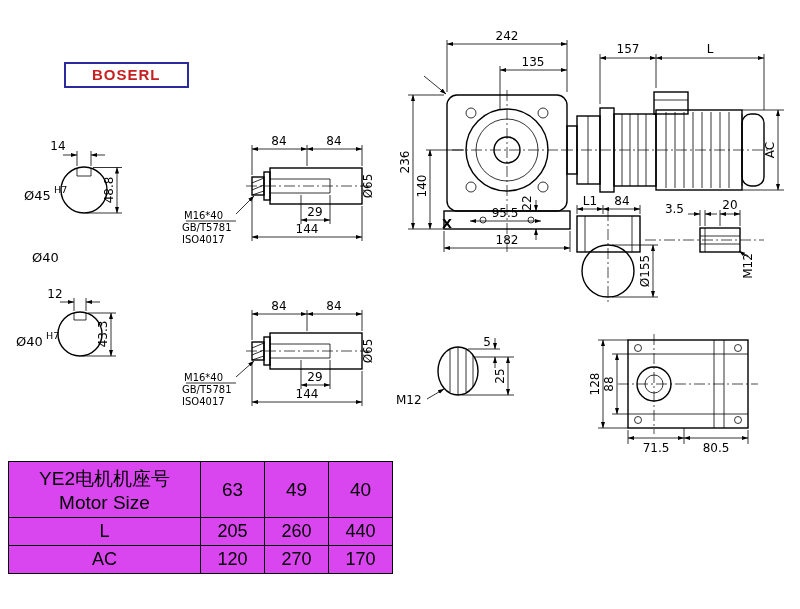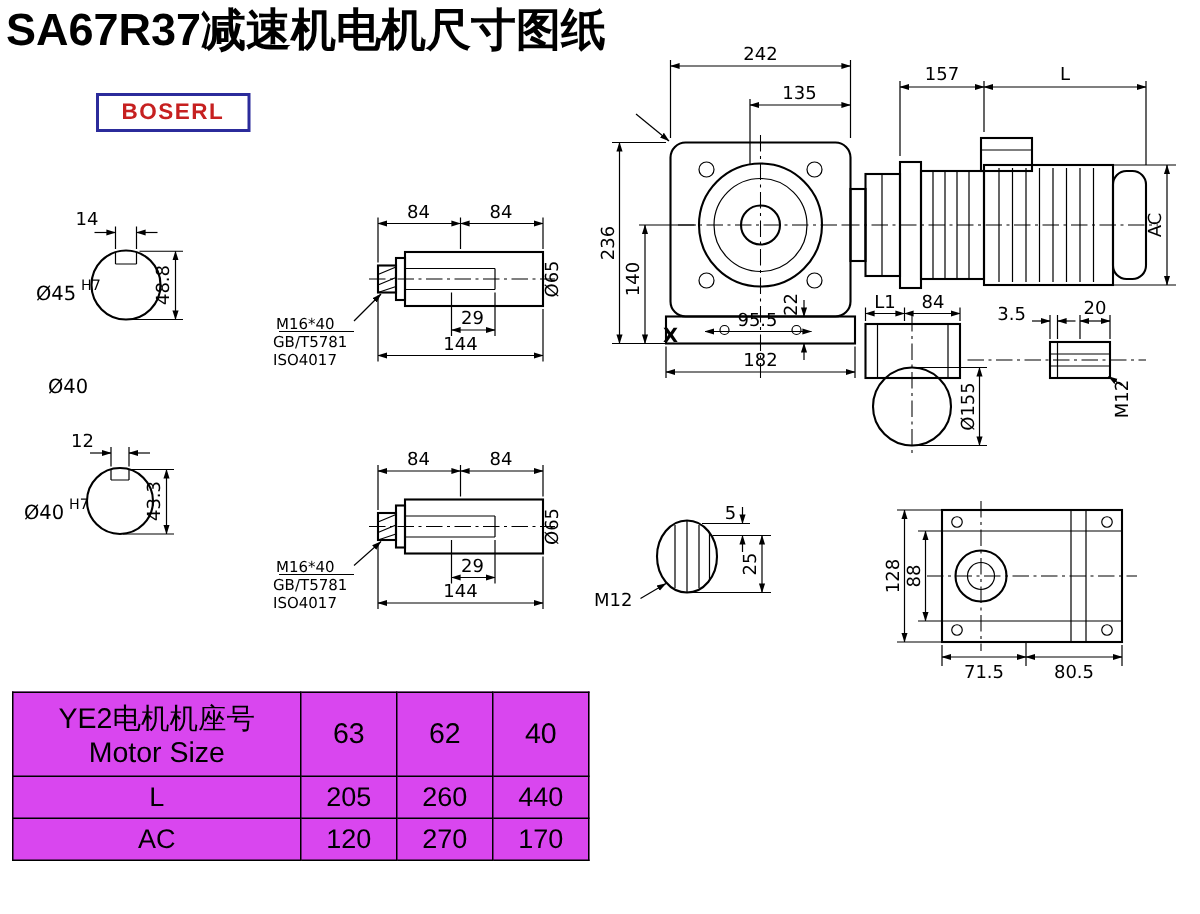--- a/index.html
+++ b/index.html
@@ -1,20 +1,20 @@
 <!DOCTYPE html>
 <html><head>
 <meta charset="utf-8">
 <style>
   * { margin:0; padding:0; box-sizing:border-box; }
   html,body { background:#fff; }
   body { width:800px; height:609px; font-family:"Liberation Sans",sans-serif; }
   .canvas { position:relative; width:800px; height:609px; background:#fff; overflow:hidden; }
   .title { position:absolute; left:4px; top:0; font-size:30px; font-weight:bold; color:#000; white-space:nowrap; }
-  .logo { position:absolute; left:64px; top:62px; border:2px solid #2b2b9b; color:#c62020; font-weight:bold; font-size:15px; line-height:20px; padding:1px 15px; letter-spacing:1px; background:#fff; }
+  .logo { position:absolute; left:64px; top:62px; border:2px solid #2b2b9b; color:#c62020; font-weight:bold; font-size:15px; line-height:20px; padding:1px 26px; letter-spacing:1px; background:#fff; }
   svg.drawing { position:absolute; left:0; top:0; }
 
   
   .out  { fill:none; stroke:#000; stroke-width:1.4; }
   .thin { fill:none; stroke:#000; stroke-width:0.8; }
   .cl   { fill:none; stroke:#000; stroke-width:0.7; stroke-dasharray:11 3 2 3; }
   .dim  { fill:none; stroke:#000; stroke-width:0.8; }
   text.t  { font-family:"DejaVu Sans",sans-serif; font-size:12px; fill:#000; text-anchor:middle; }
   text.tl { text-anchor:start; }
   text.tr { text-anchor:end; }
@@ -27,21 +27,20 @@
   .dim-table { position:absolute; left:8px; top:461px; border-collapse:collapse; background:#d946ef; table-layout:fixed; }
   .dim-table td { border:1px solid #000; text-align:center; vertical-align:middle; font-size:18px; color:#000; padding:0; }
   .dim-table td.hdr { height:56px; font-size:19px; }
   .dim-table tr.data td { height:28px; }
 </style>
 </head>
 <body>
 
 <div class="canvas">
 
-  <div class="title">SA67R37减速机电机尺寸图纸</div>
   <div class="logo">BOSERL</div>
 
   <svg class="drawing" width="800" height="609" viewBox="0 0 800 609">
     <defs>
       <marker id="arw" viewBox="0 0 10 10" markerWidth="8" markerHeight="8" refX="9.5" refY="5" orient="auto-start-reverse">
         <path d="M10,5 L0,1.8 L0,8.2 Z" fill="#000"></path>
       </marker>
     </defs>
 
     <g>
@@ -256,21 +255,21 @@
         <col style="width:64px">
         <col style="width:64px">
       </colgroup>
     <tbody>
         <tr>
       <td class="hdr">
         <div>YE2电机机座号</div>
         <div>Motor Size</div>
       </td>
       <td class="hdr">63</td>
-      <td class="hdr">62</td>
+      <td class="hdr">49</td>
       <td class="hdr">40</td>
     </tr>
     <tr class="data">
       <td>L</td>
       <td>205</td>
       <td>260</td>
       <td>440</td>
     </tr>
     <tr class="data">
       <td>AC</td>

